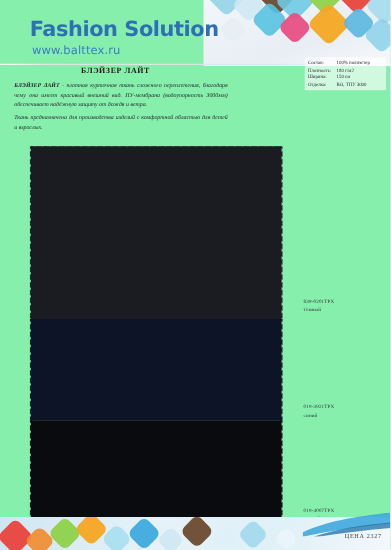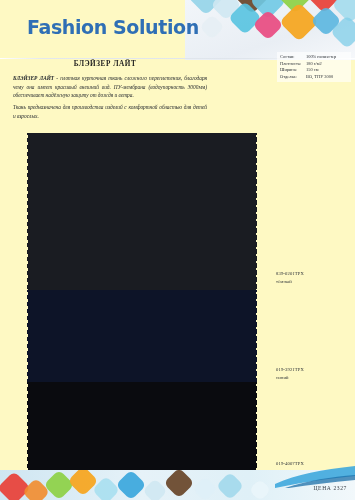--- a/index.html
+++ b/index.html
@@ -5,21 +5,21 @@
   * { box-sizing: border-box; margin: 0; padding: 0; }
   html, body {
     width: 355px; height: 500px;
     overflow: hidden;
     font-family: "Liberation Serif", serif;
     background: #ffffff;
   }
   .page {
     position: relative;
     width: 355px; height: 500px;
-    background: #fef9c3;
+    background: #86efac;
     overflow: hidden;
   }
 
   
   .deco-top {
     position: absolute;
     top: 0; right: 0;
     width: 170px; height: 60px;
     overflow: hidden;
     background: linear-gradient(160deg,#f2f6fa 0%, #e9eef4 60%, #f6f8fb 100%);
@@ -180,20 +180,21 @@
       <div class="tile soft" style="left: 96px; top: -20px; width: 28px; height: 28px; background: rgb(143, 210, 74); opacity: 0.95;"></div>
       <div class="tile soft" style="left: 100px; top: 8px; width: 28px; height: 28px; background: rgb(245, 166, 35); opacity: 0.95;"></div>
       <div class="tile soft" style="left: 126px; top: -18px; width: 26px; height: 26px; background: rgb(232, 69, 60); opacity: 0.95;"></div>
       <div class="tile soft" style="left: 130px; top: 10px; width: 22px; height: 22px; background: rgb(91, 182, 224); opacity: 0.9;"></div>
       <div class="tile soft" style="left: 152px; top: -8px; width: 26px; height: 26px; background: rgb(155, 217, 236); opacity: 0.8;"></div>
       <div class="tile soft" style="left: 150px; top: 20px; width: 24px; height: 24px; background: rgb(127, 205, 232); opacity: 0.75;"></div>
       <div class="tile soft" style="left: 18px; top: 18px; width: 18px; height: 18px; background: rgb(230, 238, 244); opacity: 0.9;"></div>
     </div>
 
   <div class="brand">Fashion Solution</div>
+  <div class="brand-url">www.balttex.ru</div>
   <div class="header-rule"></div>
 
   <div class="product-title">БЛЭЙЗЕР ЛАЙТ</div>
 
   <div class="description">
     <p>
       <span class="lead">БЛЭЙЗЕР ЛАЙТ</span><span> - плотная курточная ткань сложного переплетения, благодаря чему она имеет красивый внешний вид. ПУ-мембрана (водоупорность 3000мм) обеспечивает надёжную защиту от дождя и ветра.</span>
     </p>
     <p>Ткань предназначена для производства изделий с комфортной областью для детей и взрослых.</p>
   </div>

